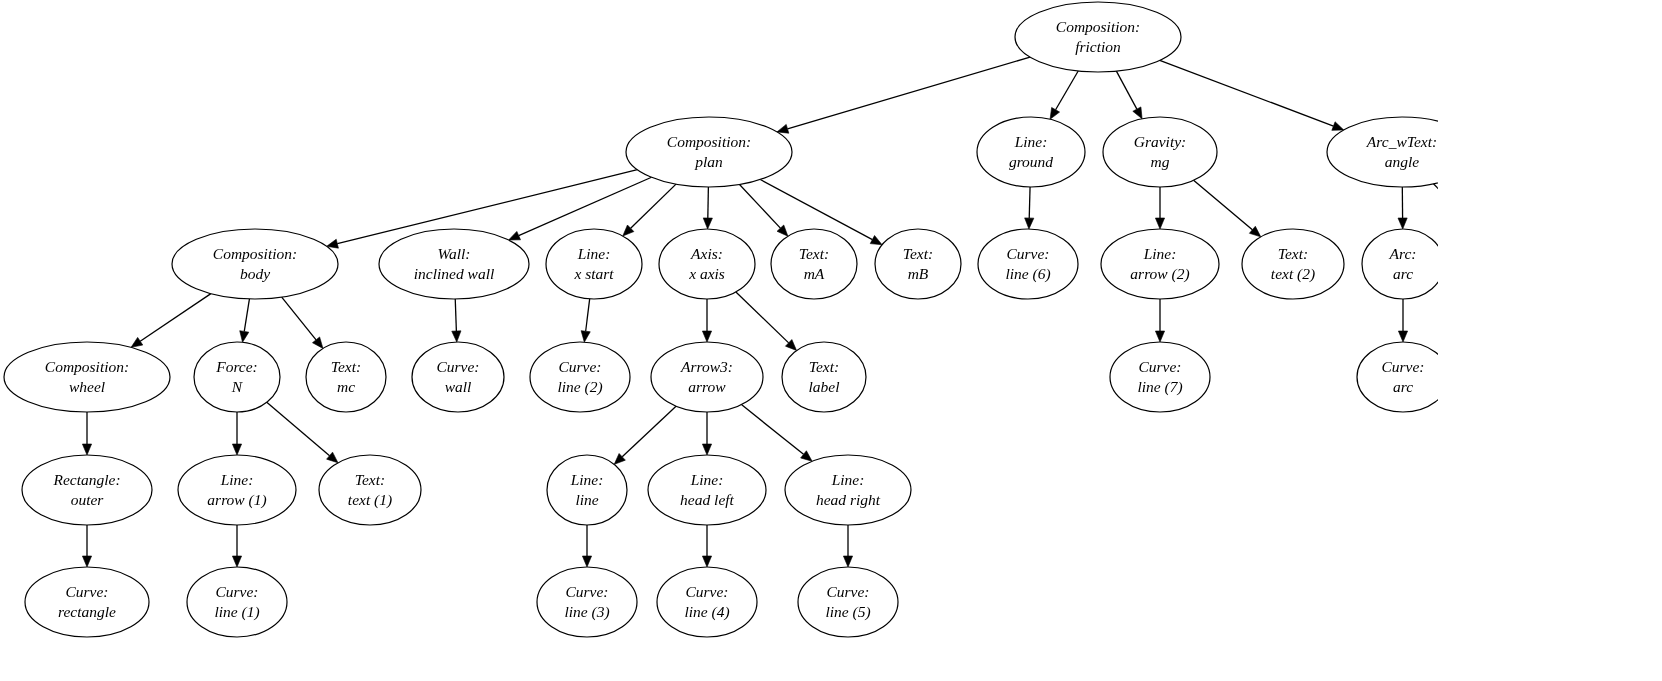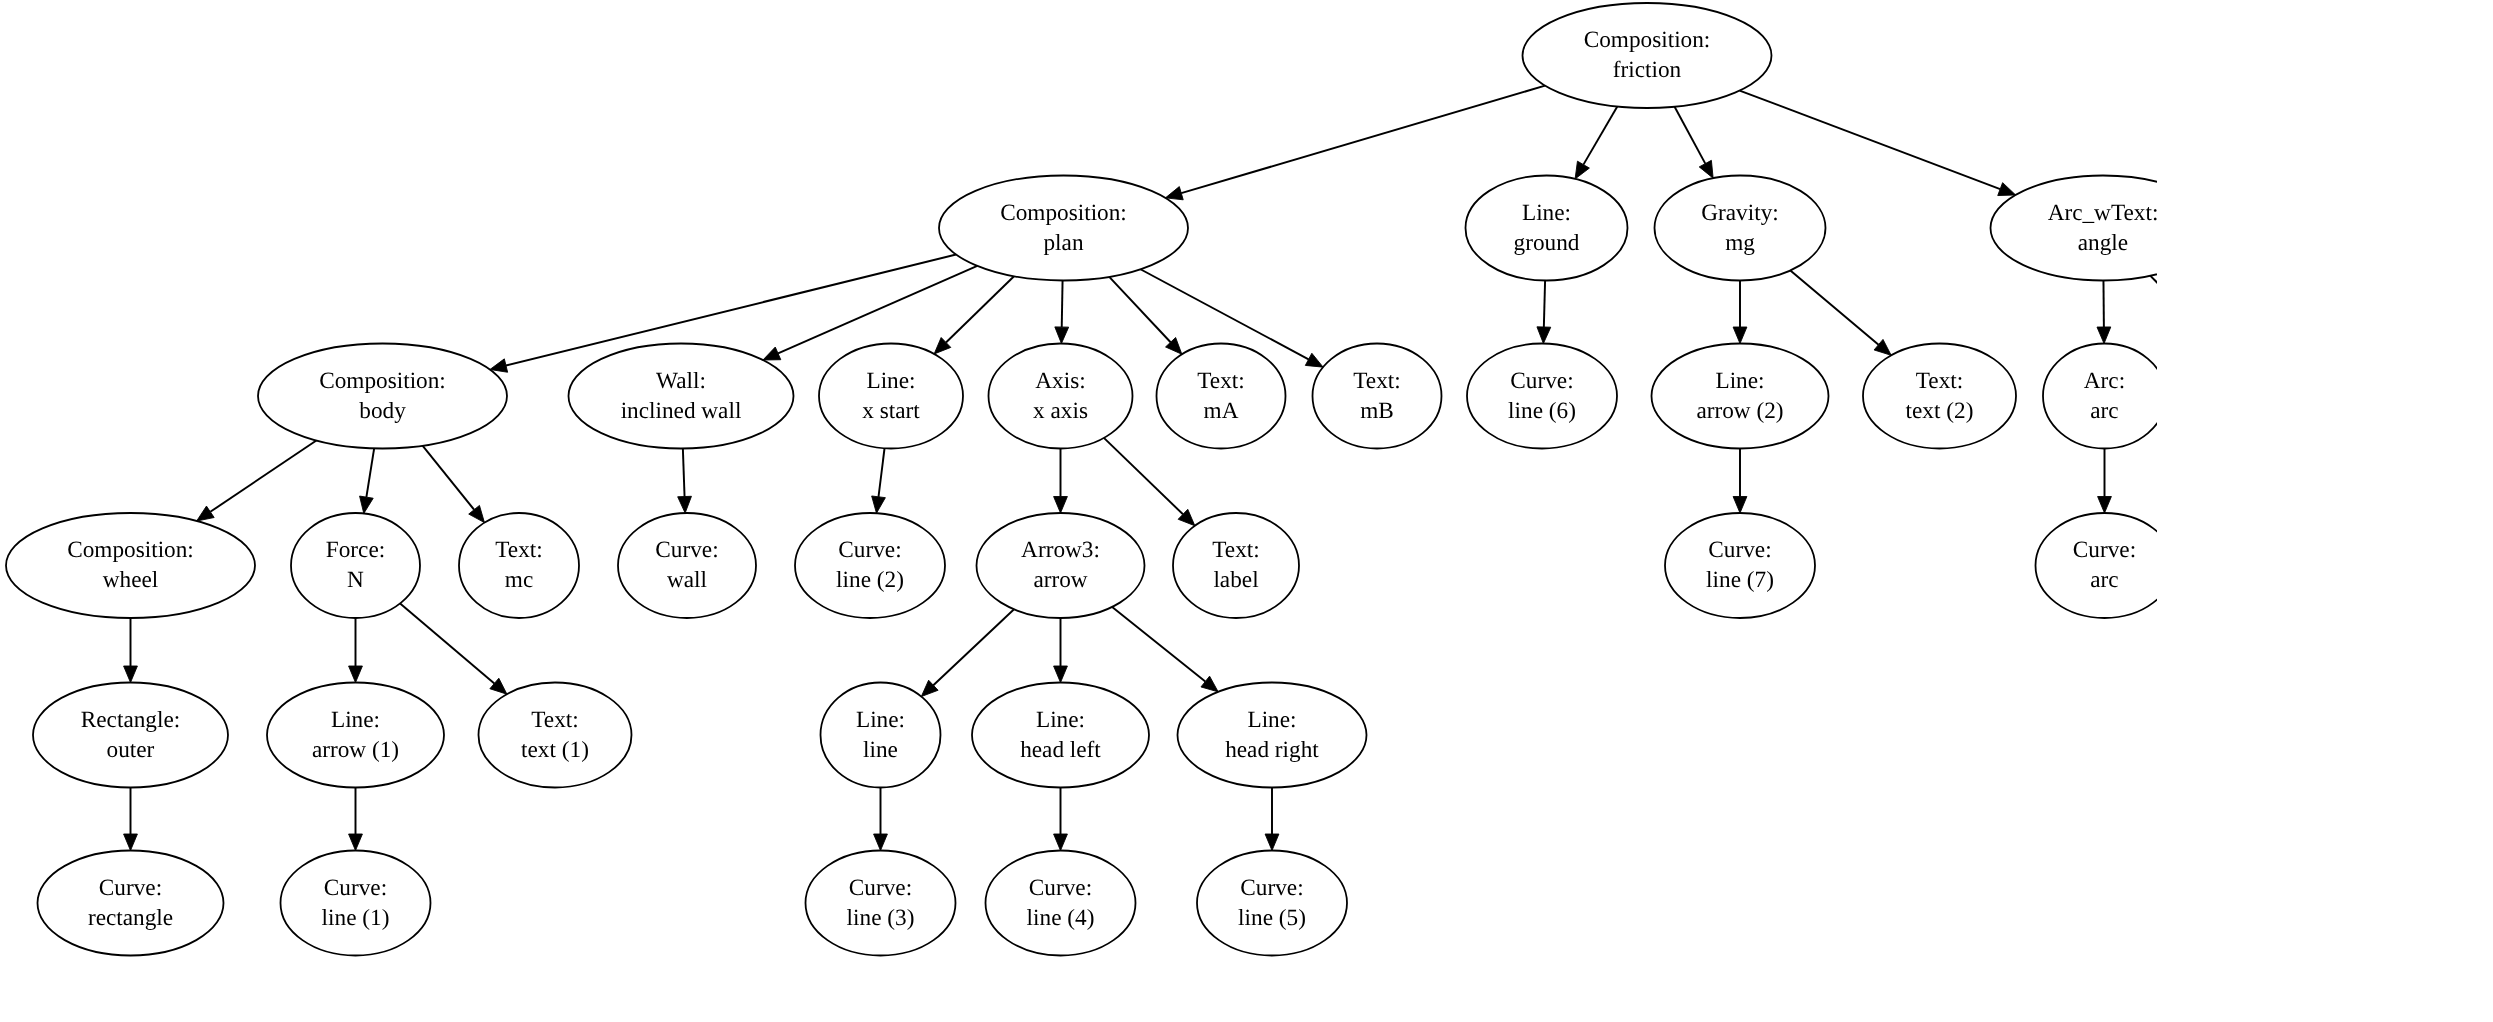--- a/index.html
+++ b/index.html
@@ -6,20 +6,21 @@
     margin: 0;
     padding: 0;
     background: #ffffff;
   }
   #canvas-wrap {
     position: relative;
     width: 1438px;
     height: 681px;
     background: #ffffff;
     overflow: hidden;
+    font-style: italic;
   }
   svg#graph {
     display: block;
     width: 1662px;
     height: 681px;
     background: #ffffff;
   }
   .node-ellipse {
     fill: #ffffff;
     stroke: #000000;

